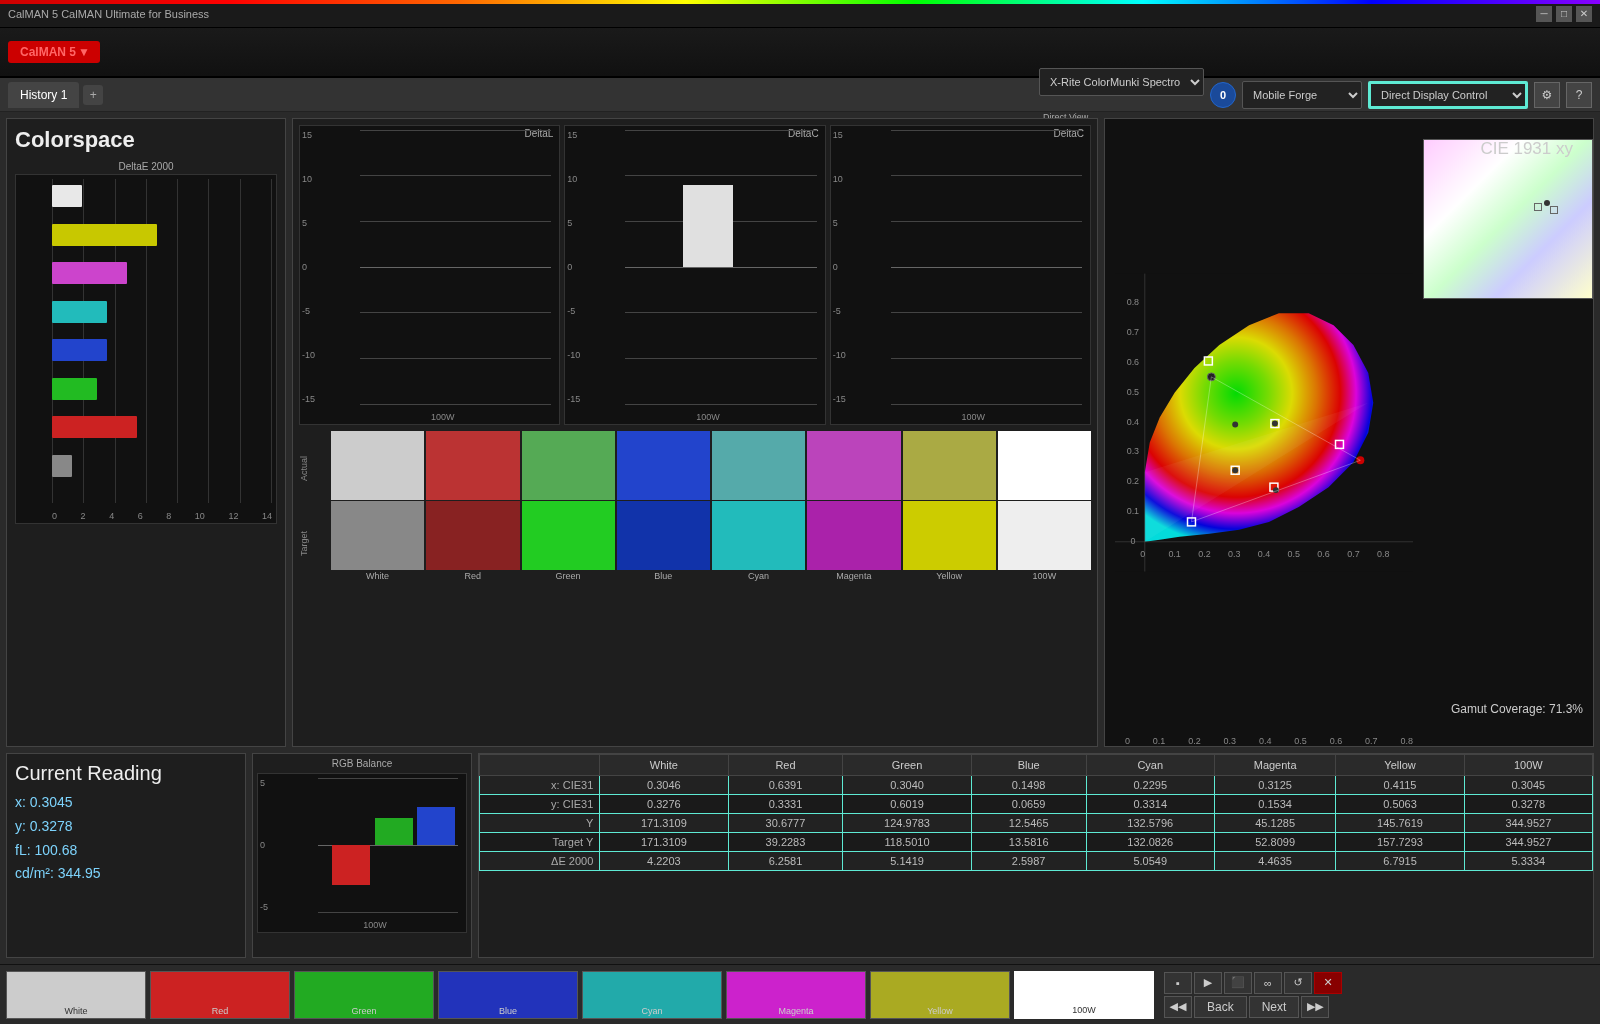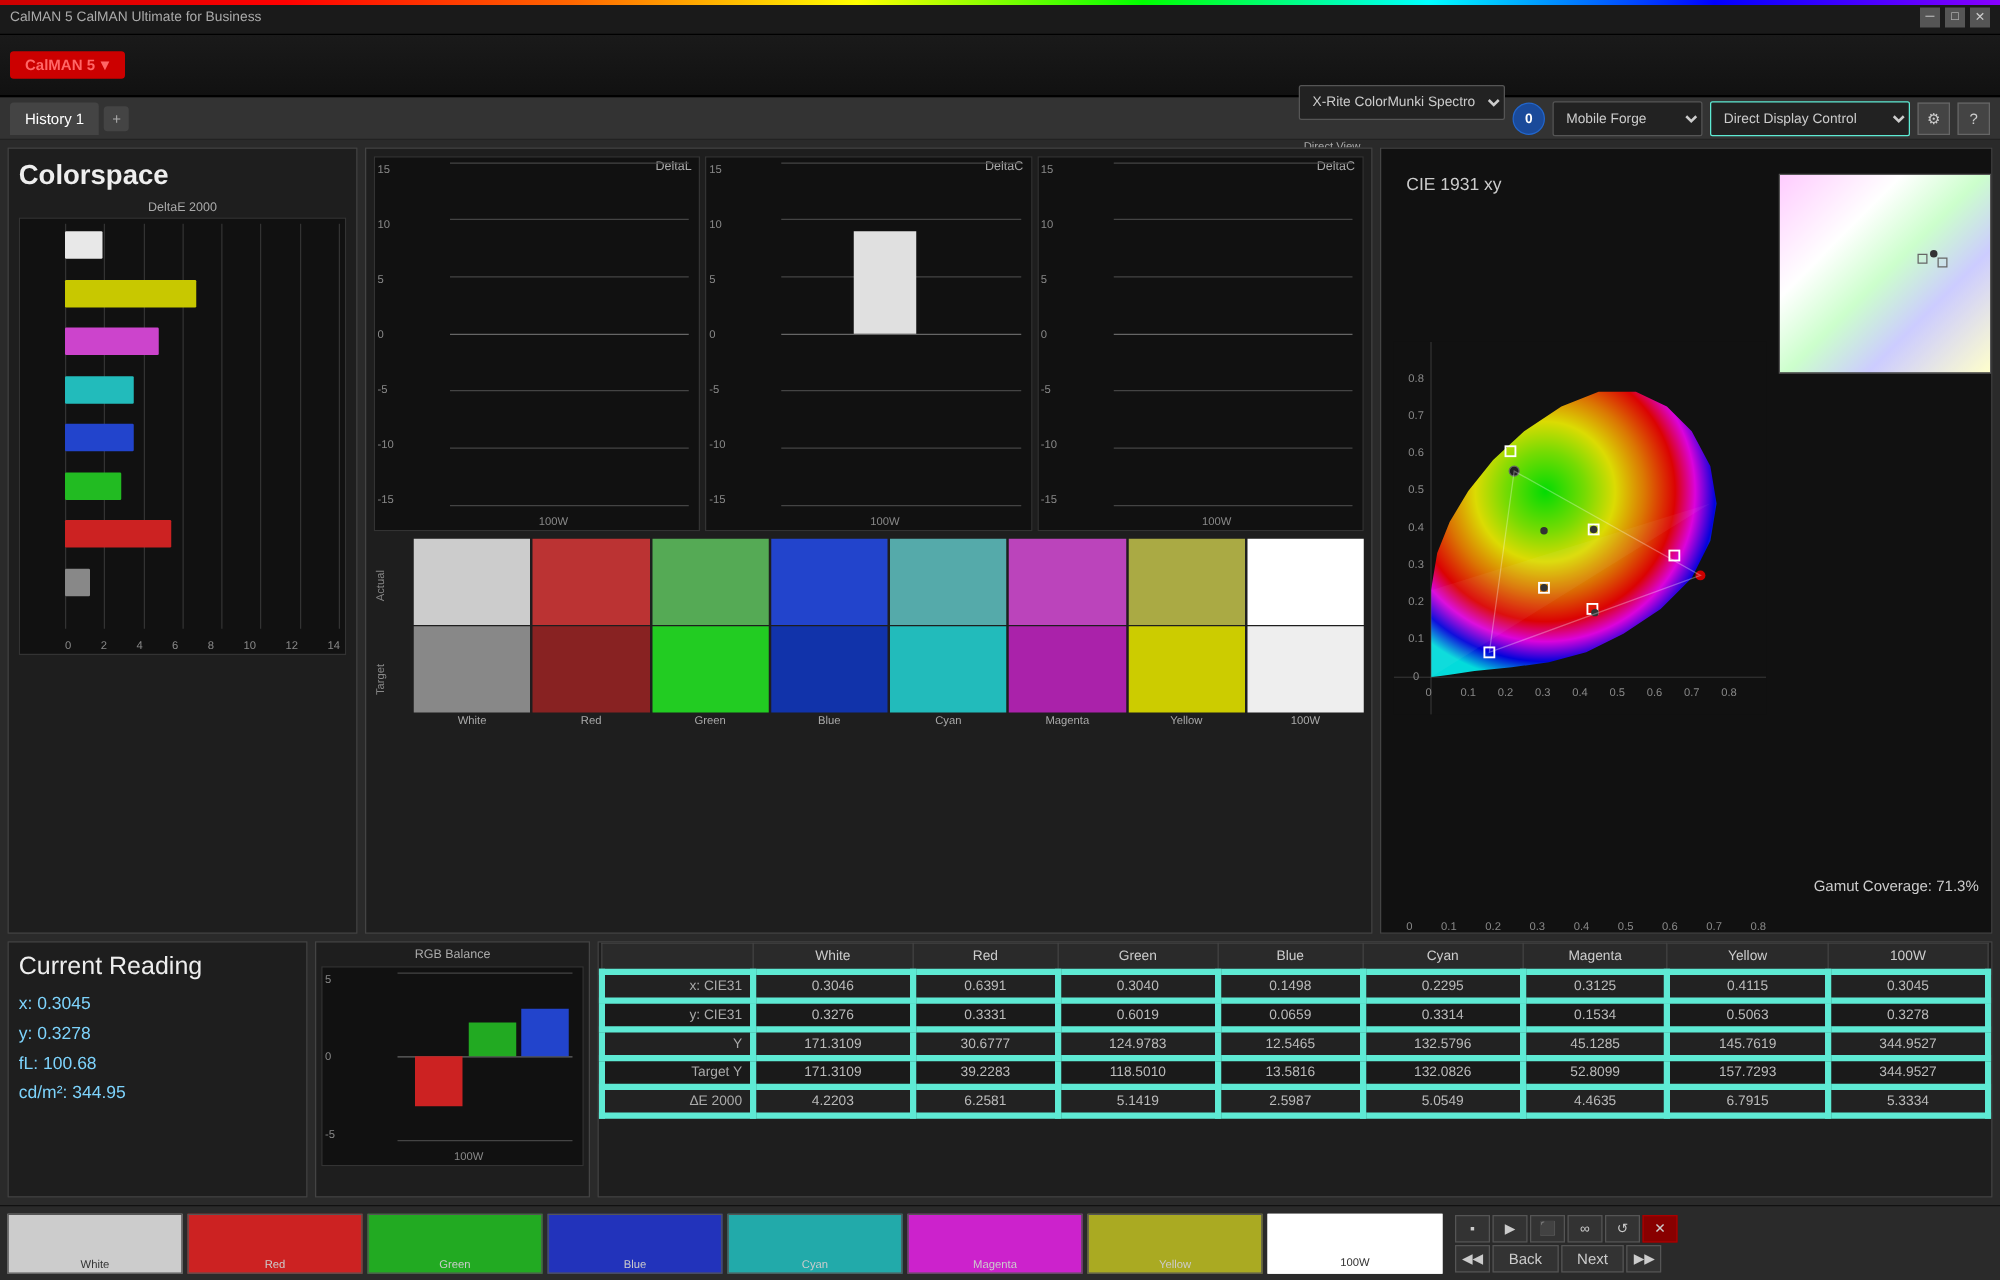--- a/index.html
+++ b/index.html
@@ -101,21 +101,21 @@
       border: 1px solid #555;
       color: #ccc;
       padding: 2px 6px;
       font-size: 11px;
       height: 28px;
       border-radius: 2px;
       min-width: 120px;
     }
     .direct-display-select {
       background: #222;
-      border: 1px solid #5eead4;
+      border: 3px solid #5eead4;
       color: #ccc;
       padding: 2px 6px;
       font-size: 11px;
       height: 28px;
       border-radius: 2px;
       min-width: 160px;
     }
     .gear-btn, .help-btn {
       background: #444;
       border: 1px solid #666;
@@ -196,21 +196,21 @@
 
     
     .cie-panel {
       background: #111;
       border: 1px solid #444;
       width: 490px;
       min-width: 490px;
       position: relative;
       overflow: hidden;
     }
-    .cie-title { text-align: left; color: #ccc; font-size: 14px; padding: 20px; position: absolute; top: 0; left: 0; right: 0; z-index: 2; }
+    .cie-title { text-align: right; color: #ccc; font-size: 17px; padding: 20px; position: absolute; top: 0; left: 0; right: 0; z-index: 2; }
     .gamut-coverage { position: absolute; bottom: 30px; right: 10px; color: #ccc; font-size: 12px; }
     .cie-inset { position: absolute; top: 20px; right: 0; width: 170px; height: 160px; border: 1px solid #555; background: linear-gradient(135deg, white, #ffcccc, #ccffcc, #ccccff); overflow: hidden; }
 
     
     .bottom-row {
       display: flex;
       gap: 6px;
       height: 205px;
     }
     .current-reading-panel {
@@ -247,21 +247,21 @@
       background: #2a2a2a;
       color: #ccc;
       padding: 4px 6px;
       text-align: center;
       border: 1px solid #444;
       font-weight: normal;
     }
     table.data-table td {
       padding: 3px 6px;
       text-align: center;
-      border: 5px solid #5eead4;
+      border: 1px solid #5eead4;
       color: #bbb;
       margin-left: 28px;
     }
     table.data-table tr:nth-child(even) td { background: #1a1a1a; }
     table.data-table tr:nth-child(odd) td { background: #222; }
     table.data-table td:first-child { color: #aaa; background: #252525; text-align: right; }
 
     
     .color-bar {
       background: #2a2a2a;

